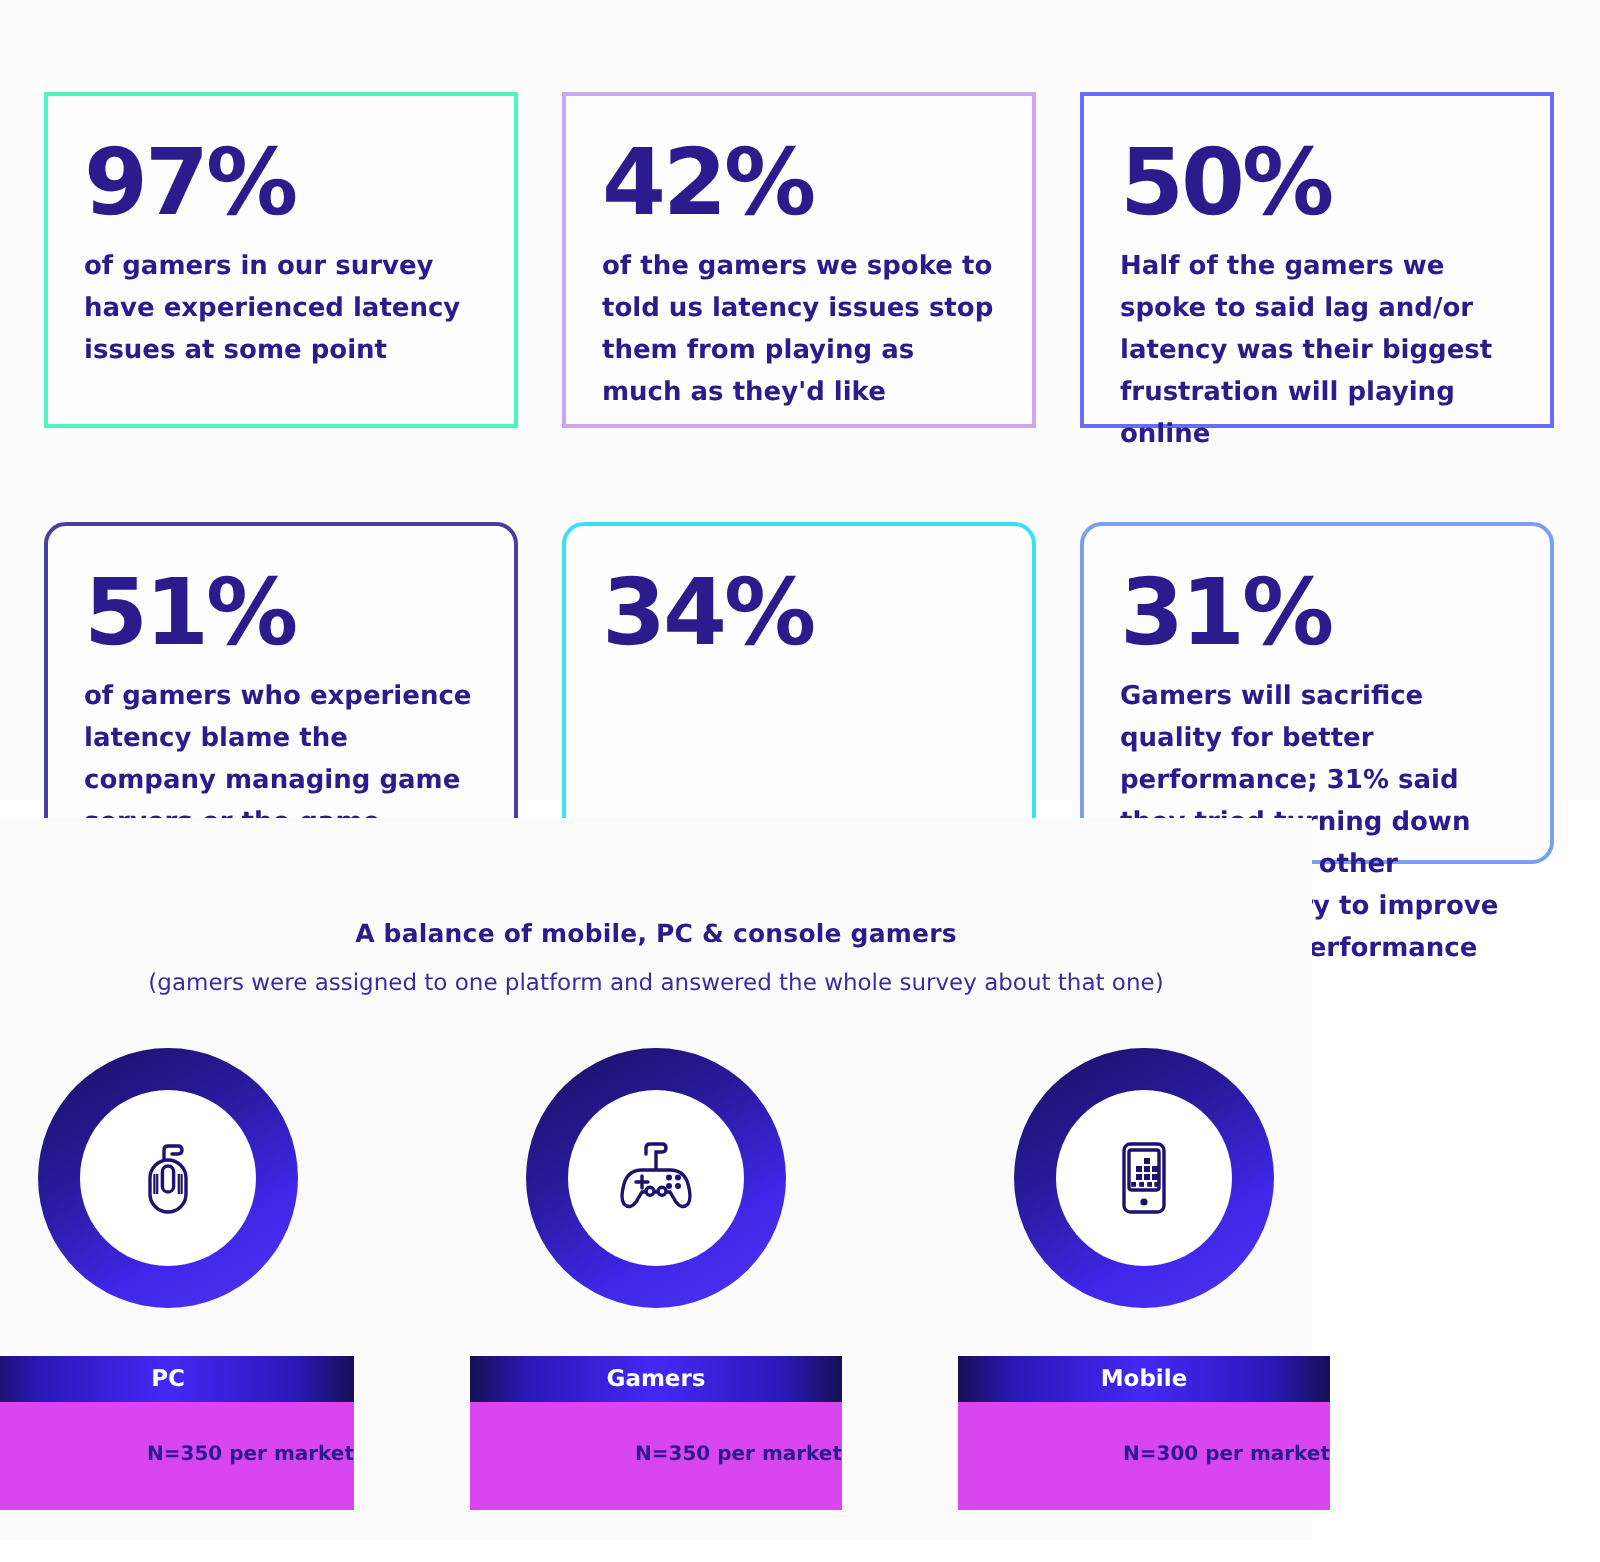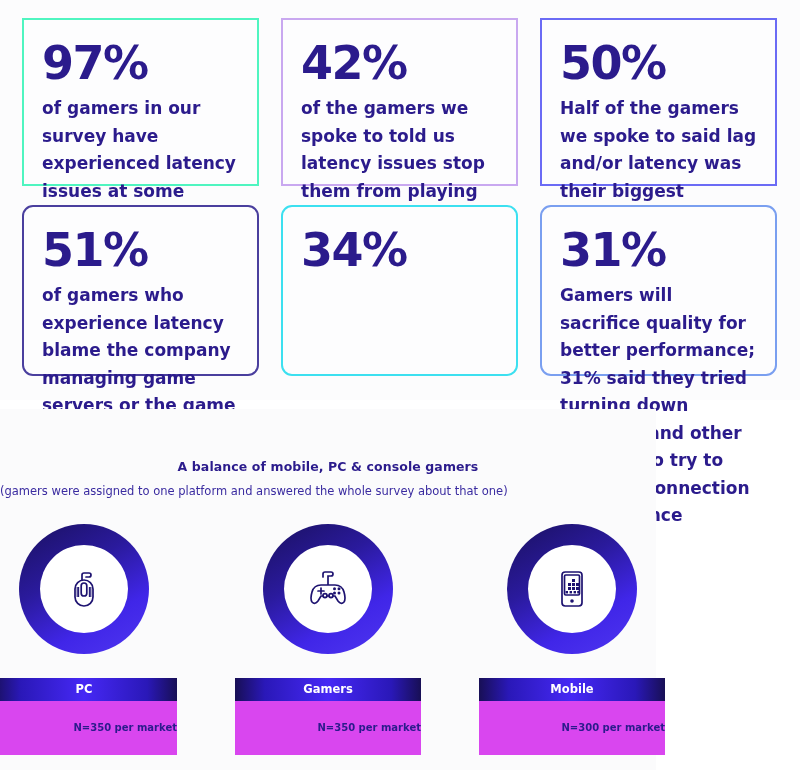--- a/index.html
+++ b/index.html
@@ -34,36 +34,37 @@
     margin-top: 19px;
   }
   .stat-card {
     box-sizing: border-box;
     width: 237px;
     background: #fdfdfe;
     border: 2px solid #888;
     padding: 20px 18px 8px 18px;
     display: flex;
     flex-direction: column;
+    margin-top: 28px;
   }
   .stat-card.r1 { height: 168px; }
   .stat-card.r2 { height: 171px; border-radius: 11px; }
 
   .stat-number {
     font-family: "DejaVu Sans", sans-serif;
     font-size: 46px;
     font-weight: bold;
     line-height: 1;
     color: #2b1b8c;
     letter-spacing: -1.5px;
     margin: 0 0 9px 0;
   }
   .stat-desc {
     font-family: "DejaVu Sans", sans-serif;
-    font-size: 17px;
+    font-size: 13px;
     font-weight: bold;
     line-height: 1.62;
     color: #2b1b8c;
     margin: 0;
   }
 
   
   .platform-section {
     position: absolute;
     top: 409px;
@@ -75,20 +76,21 @@
   .platform-heading {
     text-align: center;
     font-family: "DejaVu Sans", sans-serif;
     font-size: 12.5px;
     font-weight: bold;
     color: #2b1b8c;
     margin: 50px 0 0 0;
     letter-spacing: 0.1px;
   }
   .platform-subheading {
+    text-align: center;
     font-family: "DejaVu Sans", sans-serif;
     font-size: 11.5px;
     font-weight: normal;
     color: #3a2ba0;
     margin: 10px 0 0 0;
   }
 
   .platform-row {
     display: flex;
     justify-content: center;

